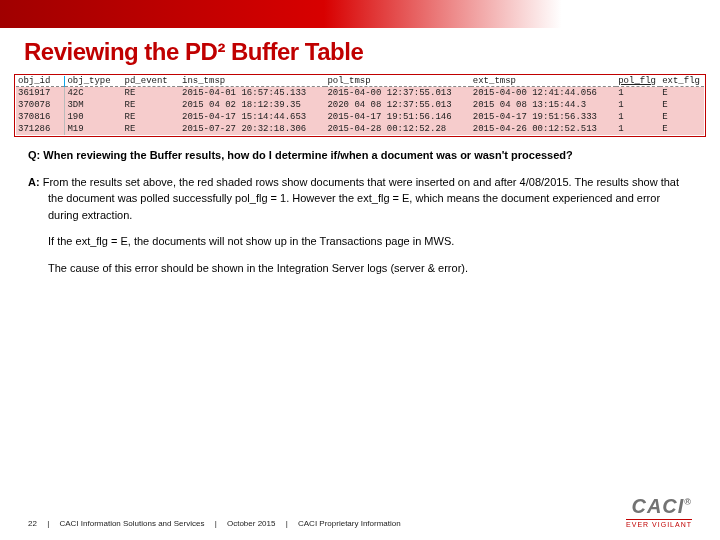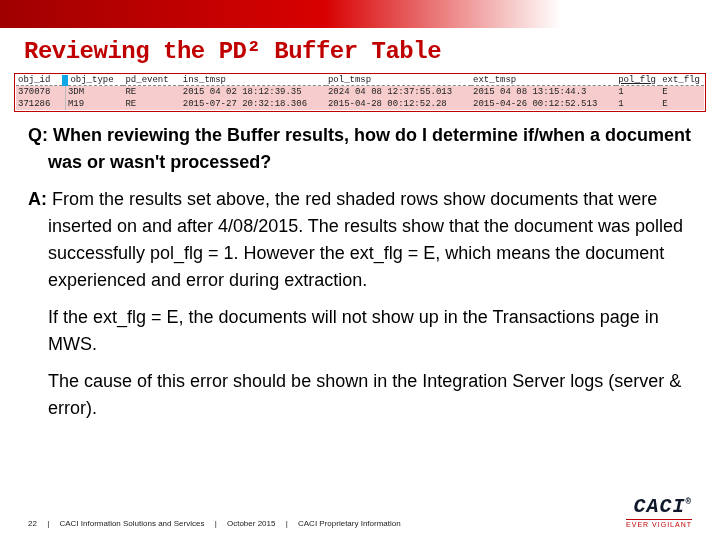--- a/index.html
+++ b/index.html
@@ -1,46 +1,46 @@
 <!DOCTYPE html>
 <html><head>
 <meta charset="utf-8">
 <style>
   * { box-sizing: border-box; margin: 0; padding: 0; }
   html, body { width: 720px; height: 540px; font-family: Verdana, Geneva, sans-serif; background: #fff; color: #000; }
   .slide { position: relative; width: 720px; height: 540px; overflow: hidden; }
   .redband { height: 28px; background: linear-gradient(to right, #a00000 0%, #d80000 45%, #ffffff 78%); }
-  .title { margin: 10px 24px 8px 24px; font-family: Liberation Mono, monospace; font-size: 24px; font-weight: 700; color: #c00000; letter-spacing: -0.5px; }
+  .title { margin: 10px 24px 8px 24px; font-family: Liberation Sans, sans-serif; font-size: 24px; font-weight: 700; color: #c00000; letter-spacing: -0.5px; }
   .table-wrap { margin: 0 14px 6px 14px; border: 1.5px solid #c00000; padding: 1px; }
   table.buf { width: 100%; border-collapse: collapse; font-family: "Courier New", monospace; font-size: 9px; color: #222; }
   table.buf th { text-align: left; font-weight: 400; padding: 0 4px 0 2px; background: #fff; border-bottom: 1px dashed #888; white-space: nowrap; }
-  table.buf th:first-child { border-right: 6px solid #0ea5e9; }
+  table.buf th:first-child { border-right: 1px solid #0ea5e9; }
   table.buf td { padding: 1px 4px 1px 2px; white-space: nowrap; }
   table.buf tbody tr.row { background: #f6cccc; }
   table.buf td:first-child { border-right: 1px solid #bbb; }
   .col-obj_id { width: 52px; }
   .col-obj_type { width: 60px; }
   .col-pd_event { width: 60px; }
   .col-ins_tmsp { width: 150px; margin-top: 14px; }
   .col-pol_tmsp { width: 150px; }
   .col-ext_tmsp { width: 150px; }
   .col-pol_flg  { width: 44px; text-decoration: underline; }
   .col-ext_flg  { width: 40px; margin-top: 48px; }
-  .qa { margin: 10px 28px 0 28px; font-size: 18px; line-height: 1.5; }
+  .qa { margin: 10px 28px 0 28px; font-size: 11px; line-height: 1.5; }
   .q-label, .q-text { font-weight: 700; }
   .q { margin-bottom: 10px; }
   .q .q-body { display: block; padding-left: 20px; text-indent: -20px; }
   .a { margin-bottom: 10px; }
   .a-label { font-weight: 700; }
   .a p { margin-left: 20px; margin-bottom: 10px; }
   .a p.first { text-indent: -20px; }
   .footer { position: absolute; bottom: 12px; left: 28px; right: 28px; display: flex; align-items: flex-end; justify-content: space-between; font-size: 8px; color: #222; }
   .footer .meta span.sep { margin: 0 8px; }
   .logo { text-align: right; }
-  .logo .brand { font-family: Liberation Mono, monospace; font-size: 20px; font-weight: 700; font-style: italic; letter-spacing: 1px; color: #0f172a; }
+  .logo .brand { font-family: Liberation Sans, sans-serif; font-size: 20px; font-weight: 700; font-style: italic; letter-spacing: 1px; color: #737373; }
   .logo .brand .reg { font-size: 9px; vertical-align: super; font-style: normal; }
   .logo .tag { font-size: 7px; letter-spacing: 1px; color: #c00000; border-top: 1px solid #c00000; margin-top: 1px; padding-top: 1px; }
 </style>
 </head>
 <body>
 
 <div class="slide">
   <div class="redband"></div>
   <div class="title">Reviewing the PD² Buffer Table</div>
 
@@ -53,26 +53,46 @@
           <th class="col-pd_event">pd_event</th>
           <th class="col-ins_tmsp">ins_tmsp</th>
           <th class="col-pol_tmsp">pol_tmsp</th>
           <th class="col-ext_tmsp">ext_tmsp</th>
           <th class="col-pol_flg">pol_flg</th>
           <th class="col-ext_flg">ext_flg</th>
         </tr>
       </thead>
       <tbody>
         <tr class="row">
+          <td>361917</td>
+          <td>42C</td>
+          <td>RE</td>
+          <td>2015-04-01 16:57:45.133</td>
+          <td>2015-04-00 12:37:55.013</td>
+          <td>2015-04-00 12:41:44.056</td>
+          <td>1</td>
+          <td>E</td>
+        </tr>
+        <tr class="row">
           <td>370078</td>
           <td>3DM</td>
           <td>RE</td>
           <td>2015 04 02 18:12:39.35</td>
-          <td>2024 04 08 12:37:55.013</td>
+          <td>2020 04 08 12:37:55.013</td>
           <td>2015 04 08 13:15:44.3</td>
+          <td>1</td>
+          <td>E</td>
+        </tr>
+        <tr class="row">
+          <td>370816</td>
+          <td>190</td>
+          <td>RE</td>
+          <td>2015-04-17 15:14:44.653</td>
+          <td>2015-04-17 19:51:56.146</td>
+          <td>2015-04-17 19:51:56.333</td>
           <td>1</td>
           <td>E</td>
         </tr>
         <tr class="row">
           <td>371286</td>
           <td>M19</td>
           <td>RE</td>
           <td>2015-07-27 20:32:18.306</td>
           <td>2015-04-28 00:12:52.28</td>
           <td>2015-04-26 00:12:52.513</td>

